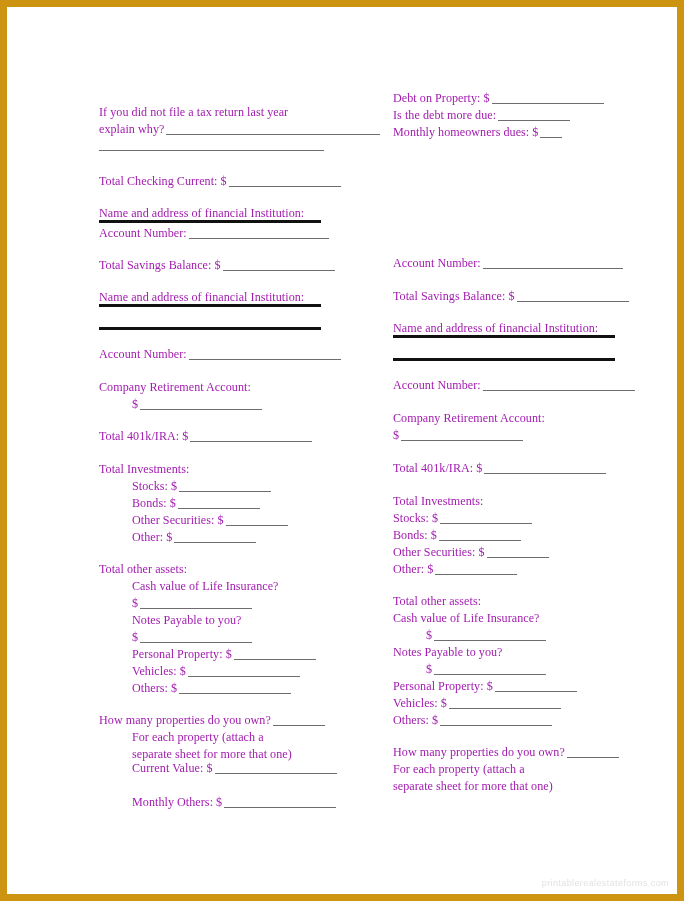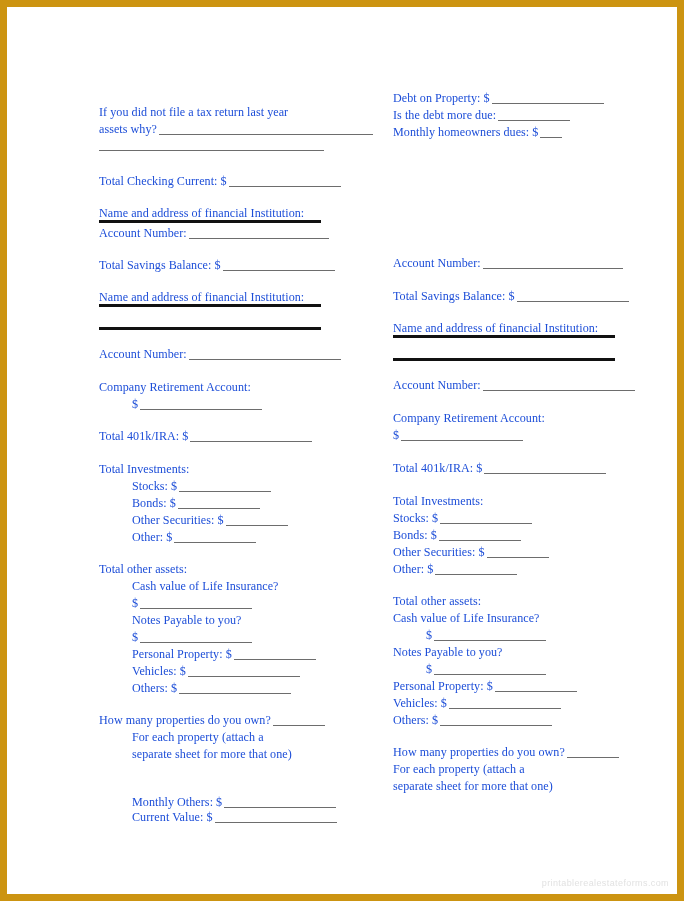--- a/index.html
+++ b/index.html
@@ -43,21 +43,21 @@
   #left-column  { left: 92px;  width: 250px; }
   #right-column { left: 353px; width: 250px; }
 
   
   .line {
     position: absolute;
     left: 0;
     white-space: nowrap;
     font-size: 12.1px;
     line-height: 15px;
-    color: #1d4ed8;
+    color: #a21caf;
     letter-spacing: 0.05px;
   }
 
   .line .txt { display: inline; }
 
   
   .blank {
     display: inline-block;
     border-bottom: 1px solid #6d6d6d;
     vertical-align: -2px;
@@ -107,21 +107,21 @@
   }
 </style>
 </head>
 <body>
 
 <div id="page-frame" style="border-color: rgb(204, 148, 17); background: rgb(255, 255, 255);">
   <div id="sheet">
 
     <div class="column" id="left-column">
         <div class="line" style="top: 98px; padding-left: 0px;"><span class="txt">If you did not file a tax return last year</span></div>
-        <div class="line" style="top: 115px; padding-left: 0px;"><span class="txt">assets why?</span><span class="blank b-full"></span></div>
+        <div class="line" style="top: 115px; padding-left: 0px;"><span class="txt">explain why?</span><span class="blank b-full"></span></div>
         <div class="line" style="top: 167px; padding-left: 0px;"><span class="txt">Total Checking Current: $</span><span class="blank b-xxl"></span></div>
         <div class="line" style="top: 199px; padding-left: 0px;"><span class="txt">Name and address of financial Institution:</span></div>
         <div class="line" style="top: 219px; padding-left: 0px;"><span class="txt">Account Number:</span><span class="blank b-4xl"></span></div>
         <div class="line" style="top: 251px; padding-left: 0px;"><span class="txt">Total Savings Balance: $</span><span class="blank b-xxl"></span></div>
         <div class="line" style="top: 283px; padding-left: 0px;"><span class="txt">Name and address of financial Institution:</span></div>
         <div class="line" style="top: 340px; padding-left: 0px;"><span class="txt">Account Number:</span><span class="blank b-wide"></span></div>
         <div class="line" style="top: 373px; padding-left: 0px;"><span class="txt">Company Retirement Account:</span></div>
         <div class="line" style="top: 390px; padding-left: 33px;"><span class="txt">$</span><span class="blank b-3xl"></span></div>
         <div class="line" style="top: 422px; padding-left: 0px;"><span class="txt">Total 401k/IRA: $</span><span class="blank b-3xl"></span></div>
         <div class="line" style="top: 455px; padding-left: 0px;"><span class="txt">Total Investments:</span></div>
@@ -133,21 +133,21 @@
         <div class="line" style="top: 572px; padding-left: 33px;"><span class="txt">Cash value of Life Insurance?</span></div>
         <div class="line" style="top: 589px; padding-left: 33px;"><span class="txt">$</span><span class="blank b-xxl"></span></div>
         <div class="line" style="top: 606px; padding-left: 33px;"><span class="txt">Notes Payable to you?</span></div>
         <div class="line" style="top: 623px; padding-left: 33px;"><span class="txt">$</span><span class="blank b-xxl"></span></div>
         <div class="line" style="top: 640px; padding-left: 33px;"><span class="txt">Personal Property: $</span><span class="blank b-l"></span></div>
         <div class="line" style="top: 657px; padding-left: 33px;"><span class="txt">Vehicles: $</span><span class="blank b-xxl"></span></div>
         <div class="line" style="top: 674px; padding-left: 33px;"><span class="txt">Others: $</span><span class="blank b-xxl"></span></div>
         <div class="line" style="top: 706px; padding-left: 0px;"><span class="txt">How many properties do you own?</span><span class="blank b-s"></span></div>
         <div class="line" style="top: 723px; padding-left: 33px;"><span class="txt">For each property (attach a</span></div>
         <div class="line" style="top: 740px; padding-left: 33px;"><span class="txt">separate sheet for more that one)</span></div>
-        <div class="line" style="top: 803px; padding-left: 33px; text-align: right;"><span class="txt">Current Value: $</span><span class="blank b-3xl"></span></div>
+        <div class="line" style="top: 754px; padding-left: 33px; text-align: right;"><span class="txt">Current Value: $</span><span class="blank b-3xl"></span></div>
         <div class="line" style="top: 788px; padding-left: 33px;"><span class="txt">Monthly Others: $</span><span class="blank b-xxl"></span></div>
         <div class="rule-thin" style="top: 143px; width: 225px; margin-left: 0px;"></div>
         <div class="rule-thick" style="top: 213px; width: 222px; margin-left: 0px;"></div>
         <div class="rule-thick" style="top: 297px; width: 222px; margin-left: 0px;"></div>
         <div class="rule-thick" style="top: 320px; width: 222px; margin-left: 0px;"></div>
       </div>
     <div class="column" id="right-column">
         <div class="line" style="top: 84px; padding-left: 33px;"><span class="txt">Debt on Property: $</span><span class="blank b-xxl"></span></div>
         <div class="line" style="top: 101px; padding-left: 33px;"><span class="txt">Is the debt more due:</span><span class="blank b-ml"></span></div>
         <div class="line" style="top: 118px; padding-left: 33px; font-family: Liberation Serif, serif;"><span class="txt">Monthly homeowners dues: $</span><span class="blank b-xs"></span></div>

